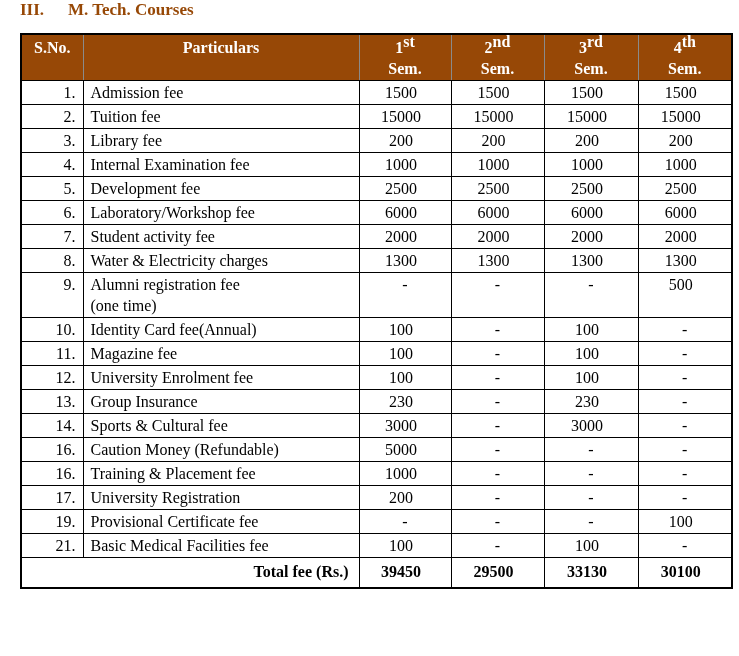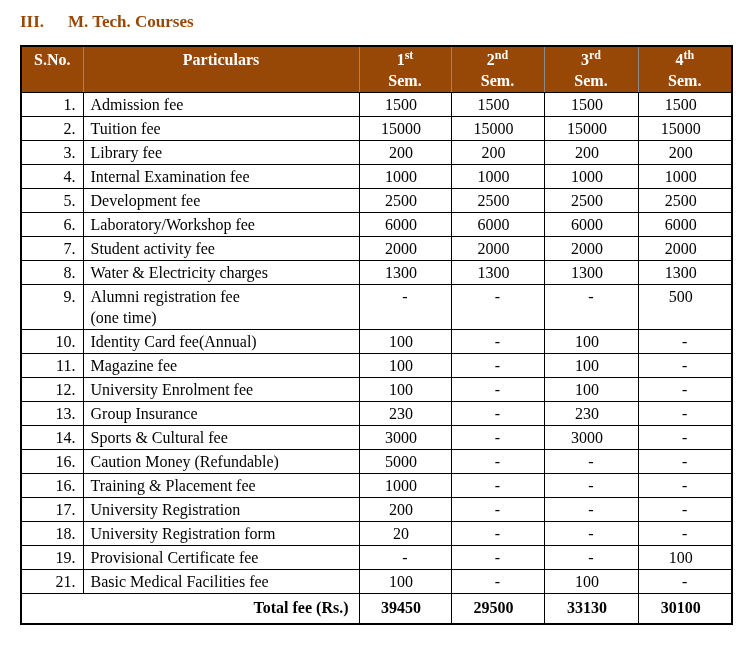--- a/index.html
+++ b/index.html
@@ -15,21 +15,21 @@
     padding: 0;
     background: #ffffff;
     width: 739px;
     height: 656px;
     font-family: "Liberation Serif", "DejaVu Serif", serif;
     overflow: hidden;
   }
   .page {
     width: 588px;
     height: 656px;
-    padding: 12px 0 0 0;
+    padding: 0 0 0 0;
   }
   .title-row {
     padding-left: 20px;
     color: var(--title-color);
     font-weight: bold;
     font-size: 17px;
     line-height: 20px;
   }
   .title-row .numeral {
     display: inline-block;
@@ -56,21 +56,21 @@
     font-weight: bold;
     text-align: center;
     height: 46px;
     padding-top: 2px;
     border-left: 1px solid var(--header-sep);
     border-right: 1px solid var(--header-sep);
   }
   .fee-table thead th:first-child { border-left: 2px solid var(--border-dark); }
   .fee-table thead th:last-child  { border-right: 2px solid var(--border-dark); }
   .fee-table thead th sup {
-    font-size: 12px;
+    font-size: 16px;
     line-height: 0;
   }
   .fee-table tbody tr { height: 24px; }
   .fee-table td.sno  { text-align: right; padding-right: 7px; }
   .fee-table td.part { text-align: left;  padding-left: 7px; }
   .fee-table td.num  { text-align: center; padding-right: 10px; }
   .fee-table td.dash { text-align: center; }
   .fee-table tr.total-row { height: 30px; }
   .fee-table tr.total-row td {
     font-weight: bold;
@@ -287,30 +287,20 @@
           <td class="sno">17.</td>
           <td class="part">
             <div>University Registration</div>
           </td>
           <td class="num">200</td>
           <td class="dash">-</td>
           <td class="dash">-</td>
           <td class="dash">-</td>
         </tr>
         <tr>
-          <td class="sno">18.</td>
-          <td class="part">
-            <div>University Registration form</div>
-          </td>
-          <td class="num">20</td>
-          <td class="dash">-</td>
-          <td class="dash">-</td>
-          <td class="dash">-</td>
-        </tr>
-        <tr>
           <td class="sno">19.</td>
           <td class="part">
             <div>Provisional Certificate fee</div>
           </td>
           <td class="dash">-</td>
           <td class="dash">-</td>
           <td class="dash">-</td>
           <td class="num">100</td>
         </tr>
         <tr>

